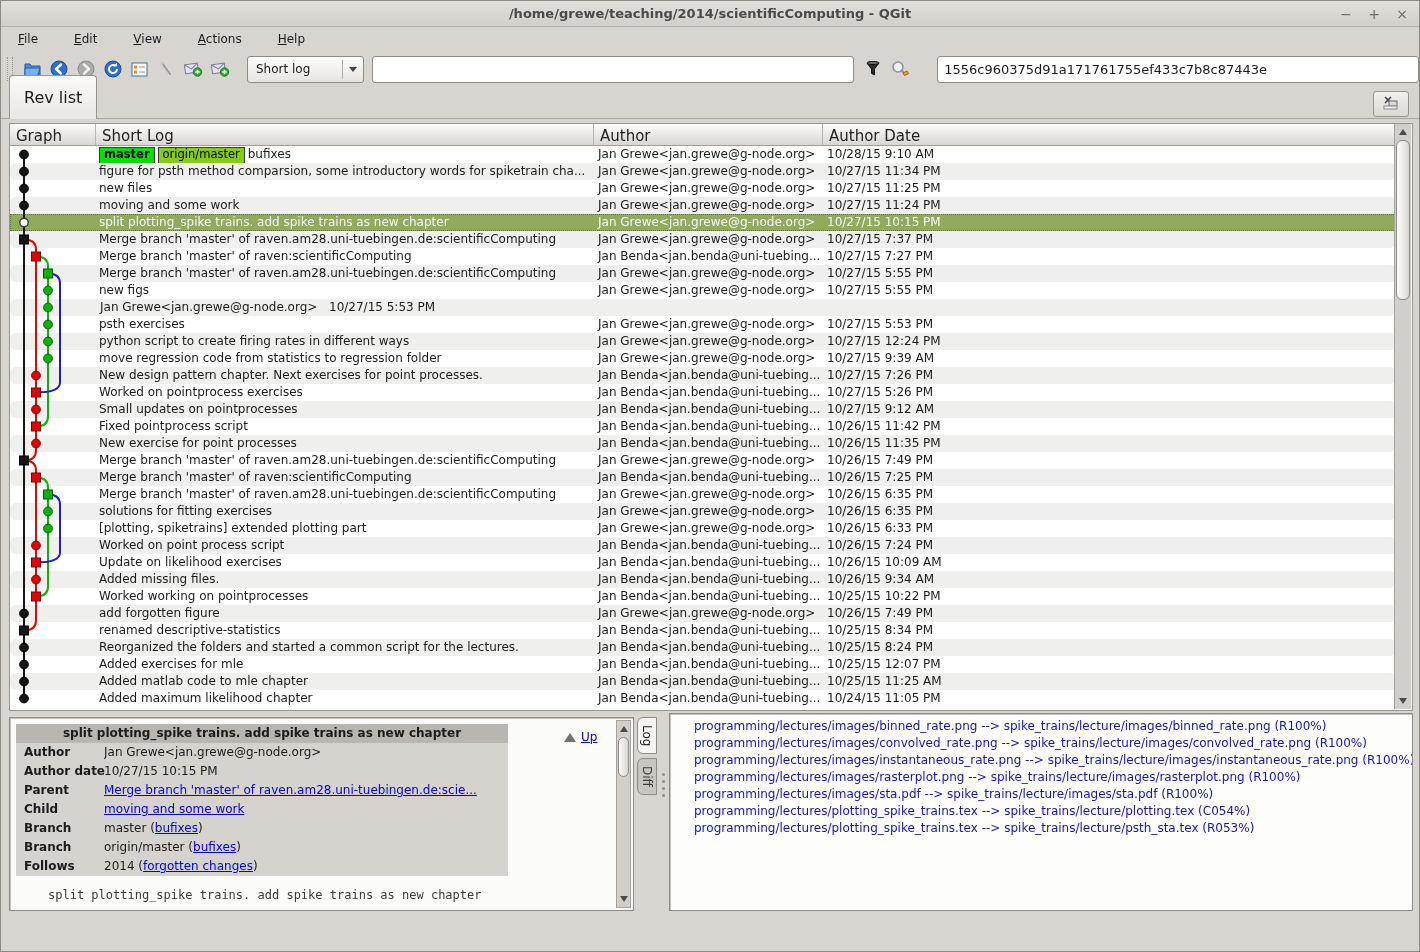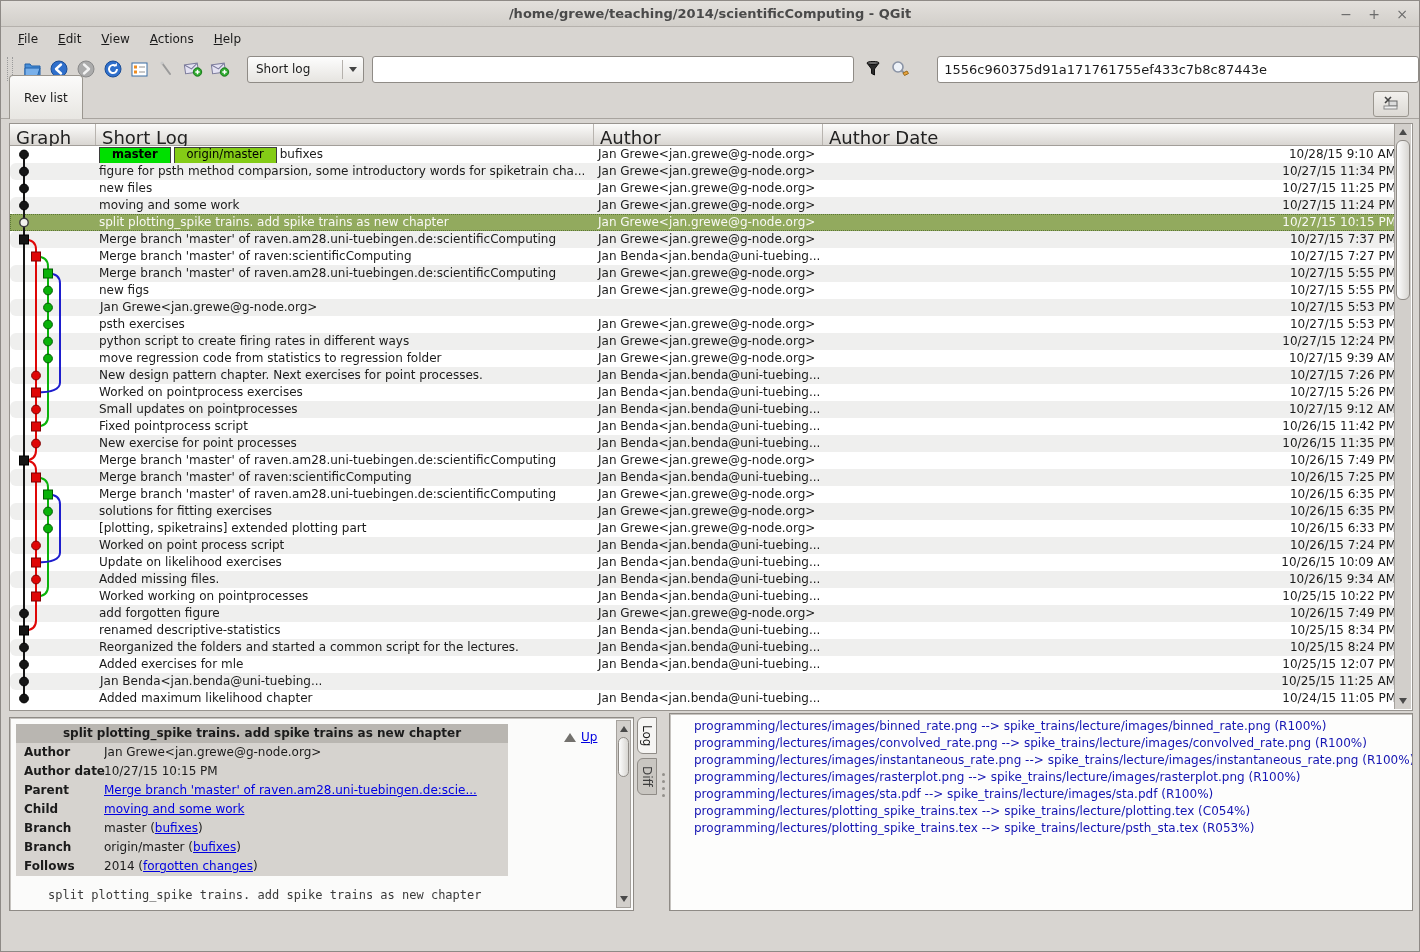--- a/index.html
+++ b/index.html
@@ -12,64 +12,64 @@
   }
   
   .titlebar{position:absolute;left:0;top:0;right:0;height:26px;
     background:linear-gradient(#e3e0dc,#d2cfca);
     border-bottom:1px solid #b5b1ac;display:flex;align-items:center;justify-content:center;}
   .titlebar .title{font-weight:bold;font-size:13px;color:#4a4a4a;}
   .win-controls{position:absolute;right:8px;top:0;height:26px;display:flex;align-items:center;gap:10px;}
   .win-btn{width:18px;height:18px;display:flex;align-items:center;justify-content:center;
     color:#6b6b6b;font-size:14px;line-height:1;cursor:default;}
   
-  .menubar{position:absolute;left:0;top:26px;right:0;height:24px;display:flex;align-items:center;padding-left:8px;gap:2px;}
+  .menubar{position:absolute;left:0;top:26px;right:0;height:24px;display:flex;align-items:center;padding-left:8px;gap:18px;}
   .menu-item{padding:3px 9px;border-radius:2px;}
   .menu-item::first-letter{text-decoration:underline;}
   
   .toolbar{position:absolute;left:0;top:50px;right:0;height:36px;display:flex;align-items:center;padding-left:6px;}
   .tb-handle{width:6px;height:24px;border-left:1px dotted #9a9a9a;border-right:1px dotted #9a9a9a;margin-right:6px;}
   .tb-btn{width:27px;height:26px;display:flex;align-items:center;justify-content:center;border-radius:3px;}
   .tb-btn svg{display:block;}
   .combo{width:118px;height:27px;margin-left:14px;background:linear-gradient(#fdfdfd,#e6e4e0);
     border:1px solid #8f8b86;border-radius:3px;display:flex;align-items:center;position:relative;padding-left:8px;}
   .combo .arrow{position:absolute;right:6px;top:10px;width:0;height:0;border-left:4px solid transparent;border-right:4px solid transparent;border-top:5px solid #444;}
   .combo .sep{position:absolute;right:20px;top:3px;bottom:3px;width:1px;background:#b5b1ac;}
   .tb-input{height:27px;background:#fff;border:1px solid #8f8b86;border-radius:3px;padding:0 6px;font:13px "DejaVu Sans","Liberation Sans",sans-serif;color:#1b1b1b;}
   .filter-input{width:486px;margin-left:8px;}
   .sha-input{width:486px;margin-left:24px;}
   
   .tabbar{position:absolute;left:0;top:86px;right:0;height:34px;}
   .tabbar .baseline{position:absolute;left:0;right:0;bottom:2px;height:1px;background:#a8a49f;}
   .tab{position:absolute;left:8px;bottom:2px;height:44px;padding:18px 14px;
     background:linear-gradient(#fbfbfa,#e8e6e2);border:1px solid #9a968f;border-bottom:none;
-    border-radius:4px 4px 0 0;display:flex;align-items:center;font-size:12px;}
+    border-radius:4px 4px 0 0;display:flex;align-items:center;font-size:16px;}
   .tab::first-letter{text-decoration:underline;}
   .tree-btn{position:absolute;right:10px;top:4px;width:36px;height:26px;background:linear-gradient(#f2f0ed,#dcd9d4);
     border:1px solid #9a968f;border-radius:3px;display:flex;align-items:center;justify-content:center;}
   
   .revtable{position:absolute;left:8px;top:122px;width:1404px;height:588px;background:#fff;border:1px solid #98948f;}
   .thead{position:absolute;left:0;top:0;height:22px;width:1386px;display:flex;
     background:linear-gradient(#fcfcfb,#d9d6d2);border-bottom:1px solid #a29e99;}
-  .th{padding:3px 0 4px 6px;border-right:1px solid #b8b4af;font-size:18px;color:#222;}
+  .th{padding:3px 0 4px 6px;border-right:1px solid #b8b4af;font-size:15px;color:#222;}
   .th.c-graph{width:86px;}
   .th.c-log{width:498px;}
   .th.c-author{width:229px;}
   .th.c-date{flex:1;border-right:none;}
   .tbody{position:absolute;left:0;top:22px;width:1386px;}
   .row{display:flex;height:17px;line-height:17px;white-space:nowrap;}
   .row.odd{background:#ffffff;}
   .row.even{background:#efefee;border-radius:6px;}
   .row.selected{background:#92aa5e;color:#f8f8f4;outline:1px dotted #5b7537;outline-offset:-1px;}
   .cell{overflow:hidden;}
   .cell.graph{width:86px;}
   .cell.log{width:498px;padding-left:3px;}
   .cell.author{width:229px;padding-left:4px;}
-  .cell.date{flex:1;padding-left:4px;text-align:right;}
-  .badge{display:inline-block;height:24px;line-height:13px;margin:1px 3px 0 0;padding:0 12px;
+  .cell.date{flex:1;padding-left:4px;}
+  .badge{display:inline-block;height:24px;line-height:13px;margin:1px 3px 0 0;padding:0 4px;
     border:1px solid #3d3d3d;font-size:11.5px;color:#000;vertical-align:top;}
   .badge.local{background:#00e000;font-weight:bold;}
   .badge.remote{background:#84cc16;}
   #graph-svg{position:absolute;left:0;top:22px;pointer-events:none;}
   
   .vscroll{position:absolute;background:#d2cfcb;border:1px solid #a5a19c;}
   .vscroll .arr{position:absolute;left:1px;right:1px;height:14px;display:flex;align-items:center;justify-content:center;}
   .vscroll .arr.up{top:1px;}
   .vscroll .arr.down{bottom:1px;}
   .tri-up{width:0;height:0;border-left:4px solid transparent;border-right:4px solid transparent;border-bottom:6px solid #4a4a4a;}
@@ -426,20 +426,21 @@
           <div class="cell date">10/25/15 8:24 PM</div>
         </div>
         <div class="row odd">
           <div class="cell graph"></div>
           <div class="cell log"><span>Added exercises for mle</span></div>
           <div class="cell author">Jan Benda&lt;jan.benda@uni-tuebing...</div>
           <div class="cell date">10/25/15 12:07 PM</div>
         </div>
         <div class="row even">
           <div class="cell graph"></div>
+          <div class="cell log"><span>Added matlab code to mle chapter</span></div>
           <div class="cell author">Jan Benda&lt;jan.benda@uni-tuebing...</div>
           <div class="cell date">10/25/15 11:25 AM</div>
         </div>
         <div class="row odd">
           <div class="cell graph"></div>
           <div class="cell log"><span>Added maximum likelihood chapter</span></div>
           <div class="cell author">Jan Benda&lt;jan.benda@uni-tuebing...</div>
           <div class="cell date">10/24/15 11:05 PM</div>
         </div>
       </div>

